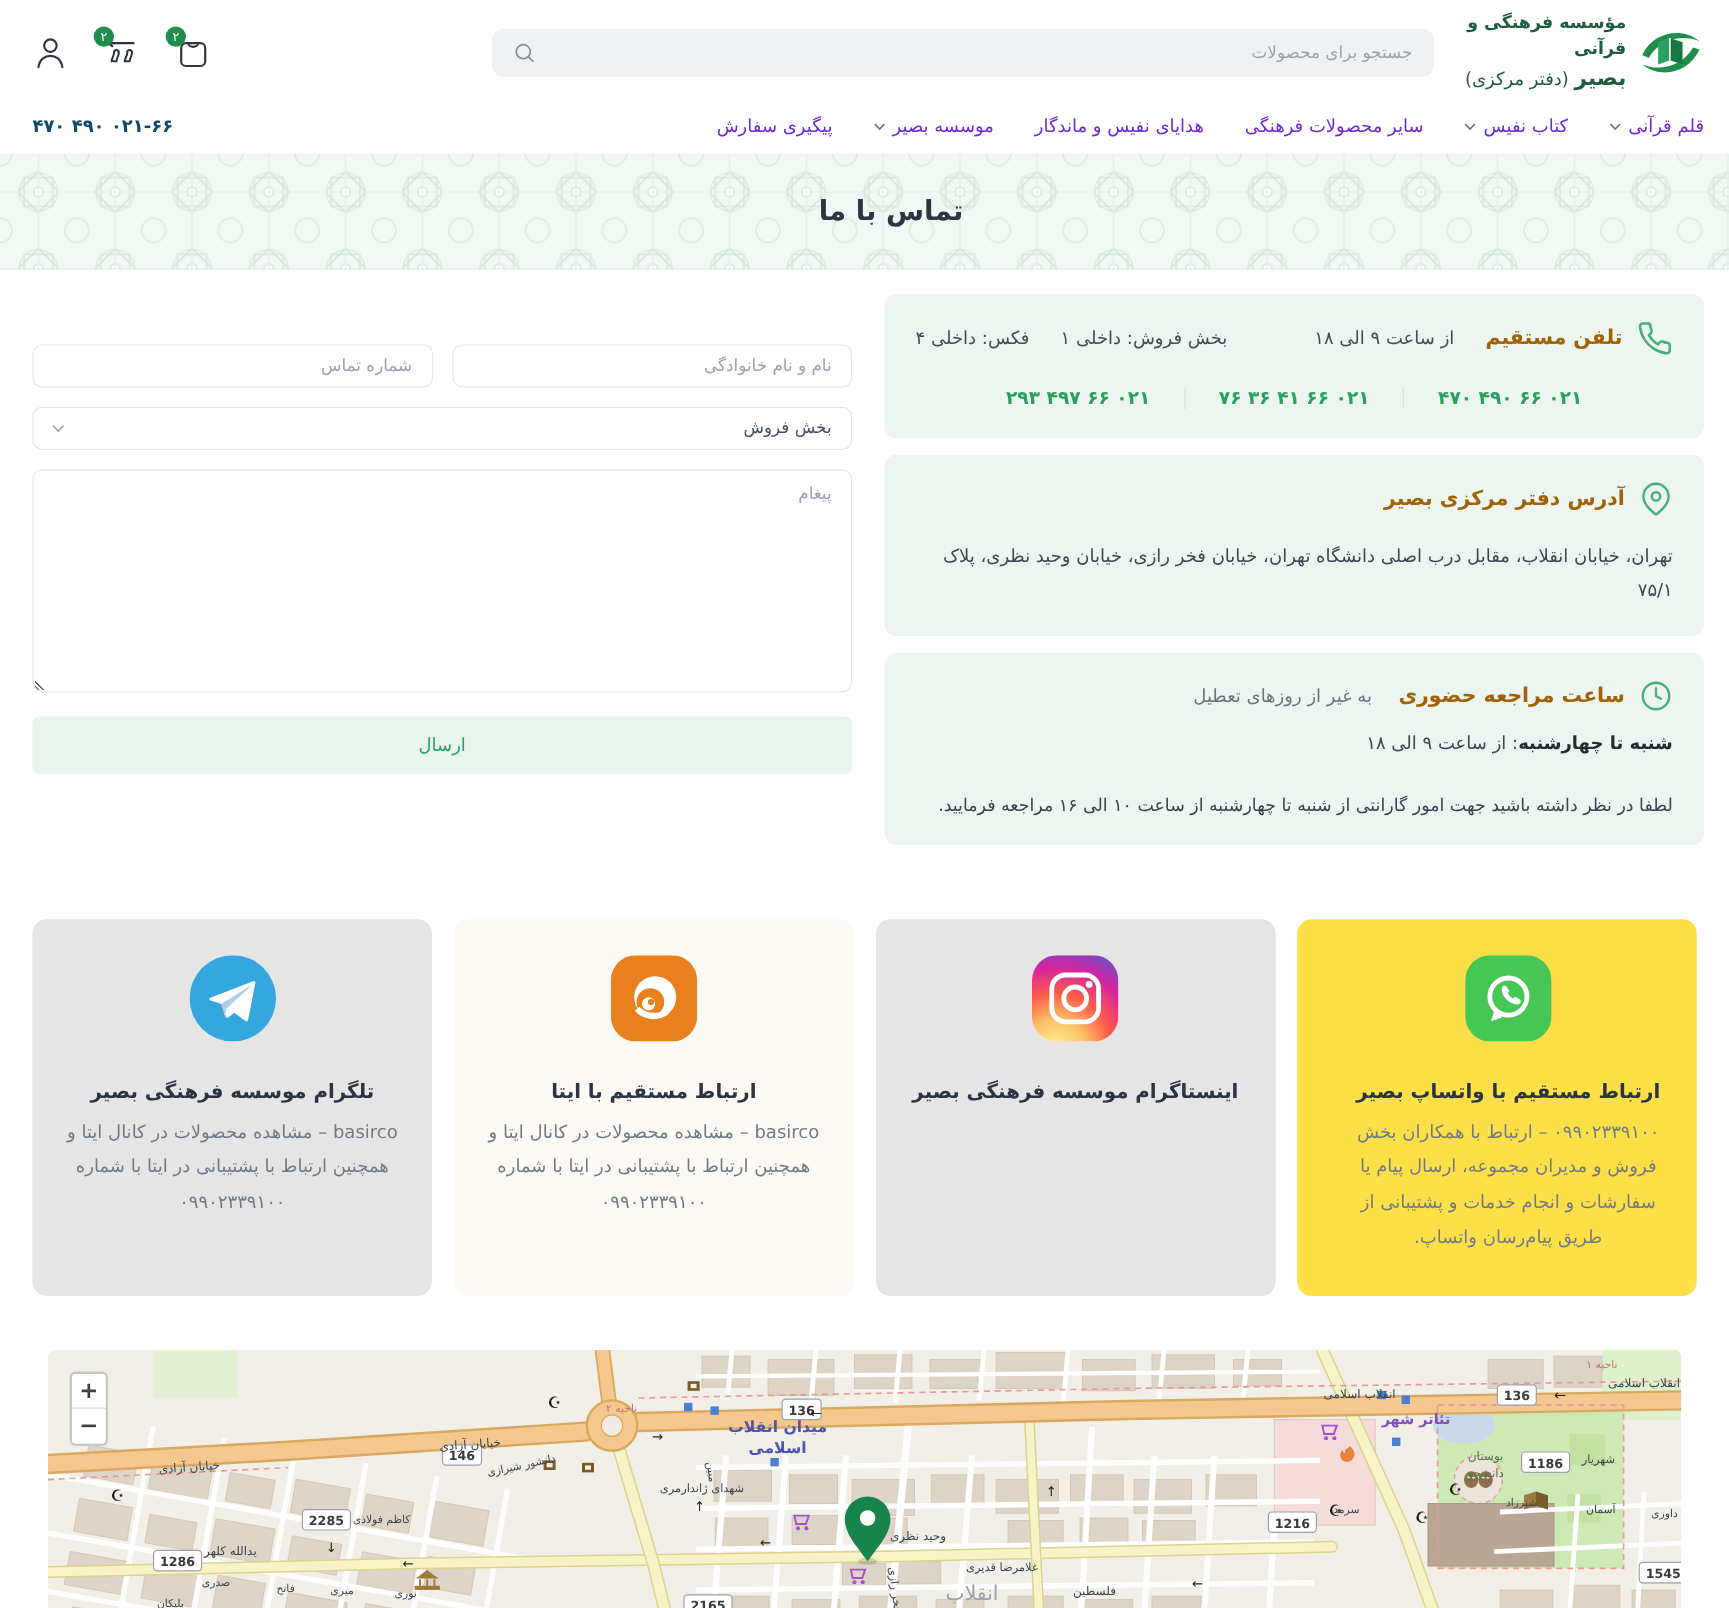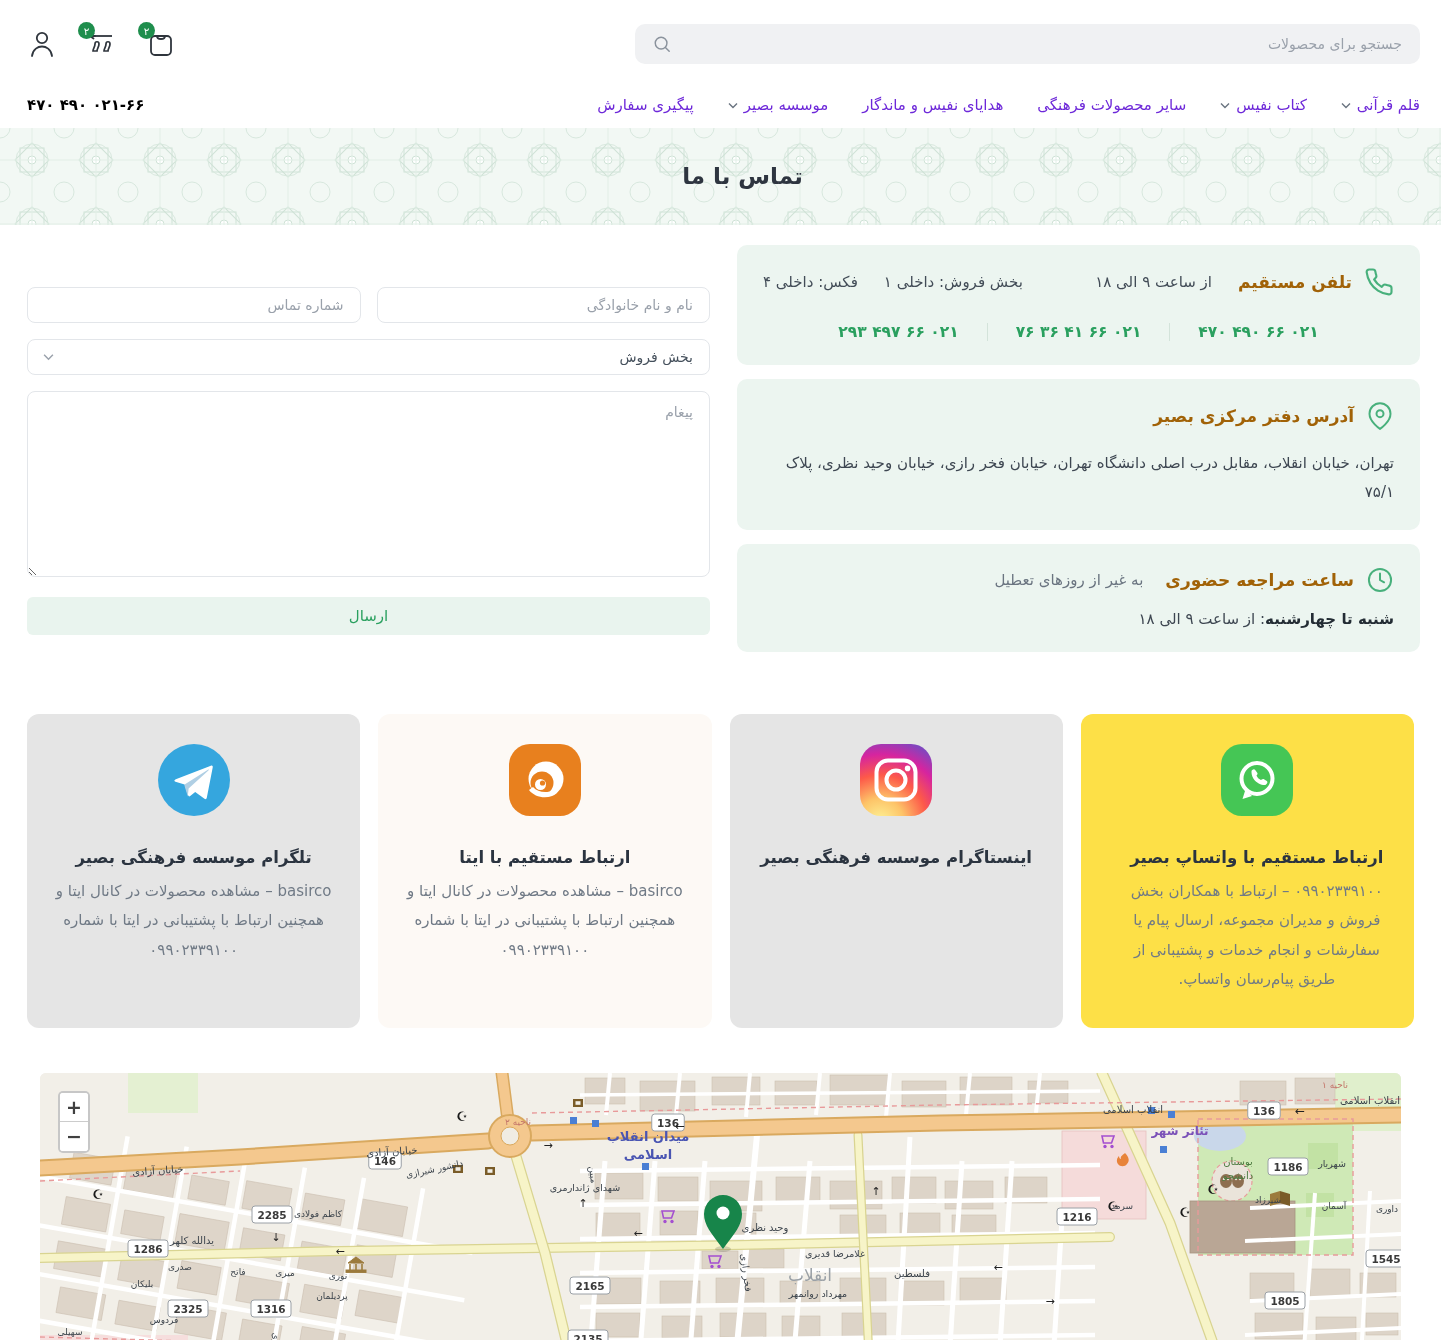--- a/index.html
+++ b/index.html
@@ -17,21 +17,21 @@
   .searchbar input { flex:1; border:none; background:transparent; outline:none; font-size:14px; color:#45505c; font-family:inherit; text-align:right; }
   .searchbar input::placeholder { color:#9aa1ab; }
   .header-icons { display:flex; flex-direction:row-reverse; align-items:center; gap:32px; }
   .hicon { position:relative; width:28px; height:30px; cursor:pointer; }
   .badge { position:absolute; top:-7px; left:-9px; width:17px; height:17px; border-radius:50%; background:#1f8e4d; color:#fff; font-size:10.5px; display:flex; align-items:center; justify-content:center; }
 
   
   .nav { display:flex; align-items:center; justify-content:space-between; padding:8px 21px 14px 27px; }
   .nav-menu { display:flex; align-items:center; gap:34px; }
   .nav-item { display:flex; align-items:center; gap:6px; font-size:15px; color:#6d28d9; cursor:pointer; }
-  .nav-phone { font-size:15px; color:#000000; font-weight:bold; letter-spacing:.5px; }
+  .nav-phone { font-size:15px; color:#0c4a6e; font-weight:bold; letter-spacing:.5px; }
 
   
   .banner { position:relative; height:97px; overflow:hidden;padding-left:44px; }
   .banner svg.pattern { position:absolute; inset:0; }
   .banner h1 { position:relative; text-align:center; line-height:97px; font-size:23px; font-weight:bold; color:#2e3540; }
 
   
   .main { display:grid; grid-template-columns:1fr 1fr; gap:27px; padding:20px 21px 0 27px; }
   .info-col .card { background:#ecf5f0; border-radius:10px; padding:22px 26px 24px; margin-bottom:14px; }
   .card-head { display:flex; align-items:center; gap:12px; }
@@ -48,21 +48,21 @@
   .visit-note { font-size:14.5px; color:#39424d; margin-top:36px; }
 
   .contact-form { padding-top:42px; }
   .form-row { display:flex; gap:16px; margin-bottom:16px; }
   .tfield { flex:1; height:36px; border:1px solid #e3e6ea; border-radius:8px; padding:0 16px; font-size:14px; font-family:inherit; color:#333; outline:none; }
   .tfield::placeholder, textarea.tarea::placeholder { color:#9aa1ab; }
   .selwrap { position:relative; margin-bottom:16px; }
   select.tfield { width:100%; appearance:none; -webkit-appearance:none; background:#fff; color:#45505c; }
   .selwrap .chev { position:absolute; left:16px; top:14px; pointer-events:none; }
   textarea.tarea { width:100%; height:186px; border:1px solid #e3e6ea; border-radius:8px; padding:12px 16px; font-size:14px; font-family:inherit; color:#333; outline:none; resize:vertical; margin-bottom:16px; }
-  .send-btn { width:100%; height:38px; border:none; border-radius:6px; background:#e9f4ee; color:#2aa05f; font-size:15px; font-family:inherit; cursor:pointer; }
+  .send-btn { width:100%; height:48px; border:none; border-radius:6px; background:#e9f4ee; color:#2aa05f; font-size:15px; font-family:inherit; cursor:pointer; }
 
   
   .social { display:grid; grid-template-columns:repeat(4,1fr); gap:18px; margin:48px 27px 0; }
   .scard { border-radius:12px; padding:30px 24px 34px; text-align:center; min-height:246px; cursor:pointer; }
   .scard.whatsapp { background:#fde047;padding-left:43px; }
   .scard.instagram { background:#e5e5e5; }
   .scard.eitaa { background:#fdf9f5; }
   .scard.telegram { background:#e5e5e5; }
   .scard .icon { width:72px; height:72px; margin:0 auto; }
   .scard h3 { font-size:16.5px; font-weight:bold; color:#2b3440; margin-top:28px; }
@@ -75,20 +75,33 @@
   .shield-box { fill:#fff; stroke:#9aa0a6; stroke-width:1; }
   .shield-text { font-size:10.5px; fill:#3a3a3a; text-anchor:middle; font-weight:bold; }
   .zoomctl { position:absolute; top:18px; left:18px; width:32px; background:#fff; border:2px solid rgba(0,0,0,.22); border-radius:5px; overflow:hidden; z-index:5; }
   .zoomctl div { width:100%; height:29px; line-height:29px; text-align:center; font-size:19px; font-weight:bold; color:#404040; cursor:pointer; background:#fff; }
   .zoomctl div:first-child { border-bottom:1px solid #ccc; }
 </style>
 </head>
 <body>
 
 <header class="header">
+  <div class="logo">
+    <svg width="62" height="54" viewBox="0 0 62 54">
+      <path d="M4 29 C14 8 40 2 58 16 C44 10 22 12 10 32 Z" fill="#1f8e4d"></path>
+      <path d="M58 24 C48 46 22 52 4 38 C18 44 40 42 52 22 Z" fill="#1f8e4d"></path>
+      <path d="M30 13 L42 17 L42 38 L30 34 Z" fill="#17793f"></path>
+      <path d="M30 13 L19 17 L19 38 L30 34 Z" fill="#2aa05f"></path>
+      <line x1="30" y1="13" x2="30" y2="34" stroke="#ffffff" stroke-width="1.6"></line>
+    </svg>
+    <div class="logo-text">
+      <div class="logo-line1">مؤسسه فرهنگی و قرآنی</div>
+      <div class="logo-line2"><b>بصیر</b><span> (دفتر مرکزی)</span></div>
+    </div>
+  </div>
 
   <div class="searchbar">
     <input type="text" placeholder="جستجو برای محصولات" style="">
     <svg width="18" height="18" viewBox="0 0 20 20">
       <circle cx="9" cy="9" r="6.5" fill="none" stroke="#8a929c" stroke-width="1.6"></circle>
       <line x1="13.8" y1="13.8" x2="18" y2="18" stroke="#8a929c" stroke-width="1.6" stroke-linecap="round"></line>
     </svg>
   </div>
 
   <div class="header-icons">
@@ -209,20 +222,21 @@
     <div class="card">
       <div class="card-head">
         <svg width="28" height="28" viewBox="0 0 24 24">
           <circle cx="12" cy="12" r="9.5" fill="none" stroke="#48b07c" stroke-width="1.7"></circle>
           <polyline points="12,6.5 12,12 15.5,14" fill="none" stroke="#48b07c" stroke-width="1.7" stroke-linecap="round"></polyline>
         </svg>
         <span class="card-title">ساعت مراجعه حضوری</span>
         <span class="card-sub muted" style="margin-right:10px;">به غیر از روزهای تعطیل</span>
       </div>
       <p class="visit-line"><b>شنبه تا چهارشنبه</b><span>: از ساعت ۹ الی ۱۸</span></p>
+      <p class="visit-note">لطفا در نظر داشته باشید جهت امور گارانتی از شنبه تا چهارشنبه از ساعت ۱۰ الی ۱۶ مراجعه فرمایید.</p>
     </div>
   </div>
 
   <form class="contact-form">
     <div class="form-row">
       <input class="tfield" type="text" placeholder="نام و نام خانوادگی" style="">
       <input class="tfield" type="text" placeholder="شماره تماس" style="">
     </div>
     <div class="selwrap">
       <select class="tfield">

